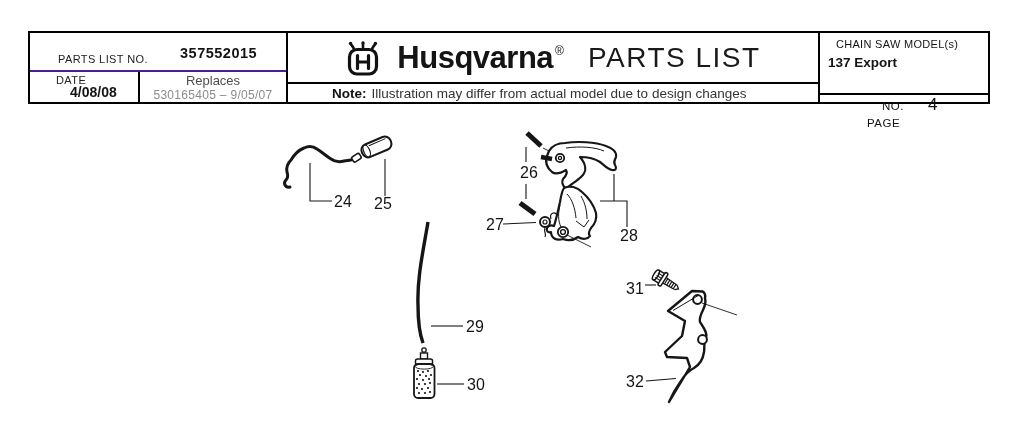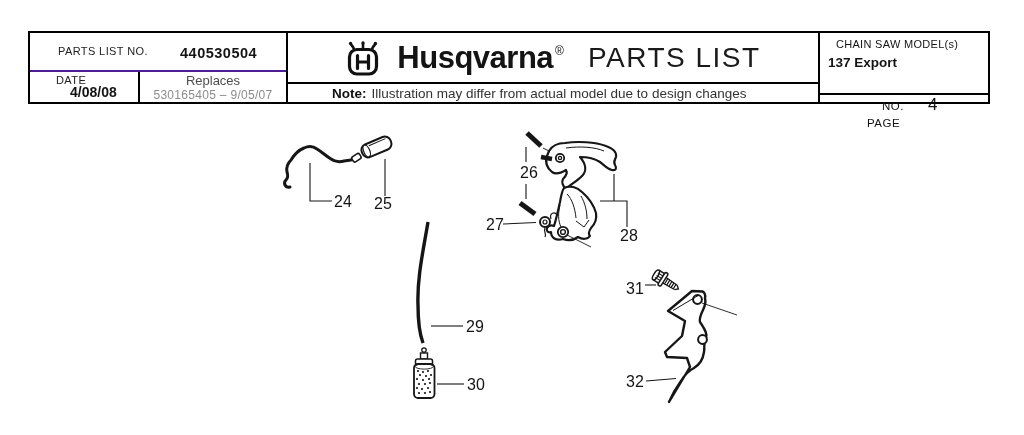--- a/index.html
+++ b/index.html
@@ -7,21 +7,21 @@
         font-family:"Liberation Sans",sans-serif;color:#141414;}
   
   .hdr{position:absolute;left:28px;top:31px;width:962px;height:73px;display:flex;}
   .cell{box-sizing:border-box;border:2px solid #000;background:#fff;}
   .cell.left{width:260px;}
   .cell.mid{width:534px;margin-left:-2px;}
   .cell.right{width:172px;margin-left:-2px;}
   .lrow1{height:37px;position:relative;}
   .lrow2{height:30px;border-top:2px solid #4c1d95;display:flex;}
   .lbl{font-size:11px;letter-spacing:.4px;color:#222;}
-  .plno-lbl{position:absolute;left:28px;top:12px;}
+  .plno-lbl{position:absolute;left:28px;top:20px;}
   .plno-val{position:absolute;left:150px;top:12px;font-size:14.5px;font-weight:bold;letter-spacing:.5px;}
   .datecell{width:108px;border-right:2px solid #000;position:relative;}
   .date-lbl{position:absolute;left:26px;top:2px;}
   .date-val{position:absolute;left:40px;top:12px;font-size:14px;font-weight:bold;}
   .replcell{flex:1;text-align:center;}
   .repl1{display:block;font-size:13px;color:#4d4d4d;margin-top:1px;}
   .repl2{display:block;font-size:12px;color:#8c8c8c;margin-top:0px;letter-spacing:.3px;}
   .logorow{height:49px;display:flex;align-items:center;justify-content:center;}
   .brand{font-size:31px;font-weight:bold;letter-spacing:-.5px;margin-left:16px;}
   .reg{font-size:12px;margin:-14px 0 0 2px;}
@@ -44,21 +44,21 @@
 </head>
 <body>
 
 <div class="page">
 
   <div class="hdr">
 
     <div class="cell left">
       <div class="lrow1">
         <span class="lbl plno-lbl">PARTS LIST NO.</span>
-        <span class="plno-val">440530504</span>
+        <span class="plno-val">357552015</span>
       </div>
       <div class="lrow2">
         <div class="datecell">
           <span class="lbl date-lbl">DATE</span>
           <span class="date-val">4/08/08</span>
         </div>
         <div class="replcell">
           <span class="repl1">Replaces</span>
           <span class="repl2">530165405 – 9/05/07</span>
         </div>

